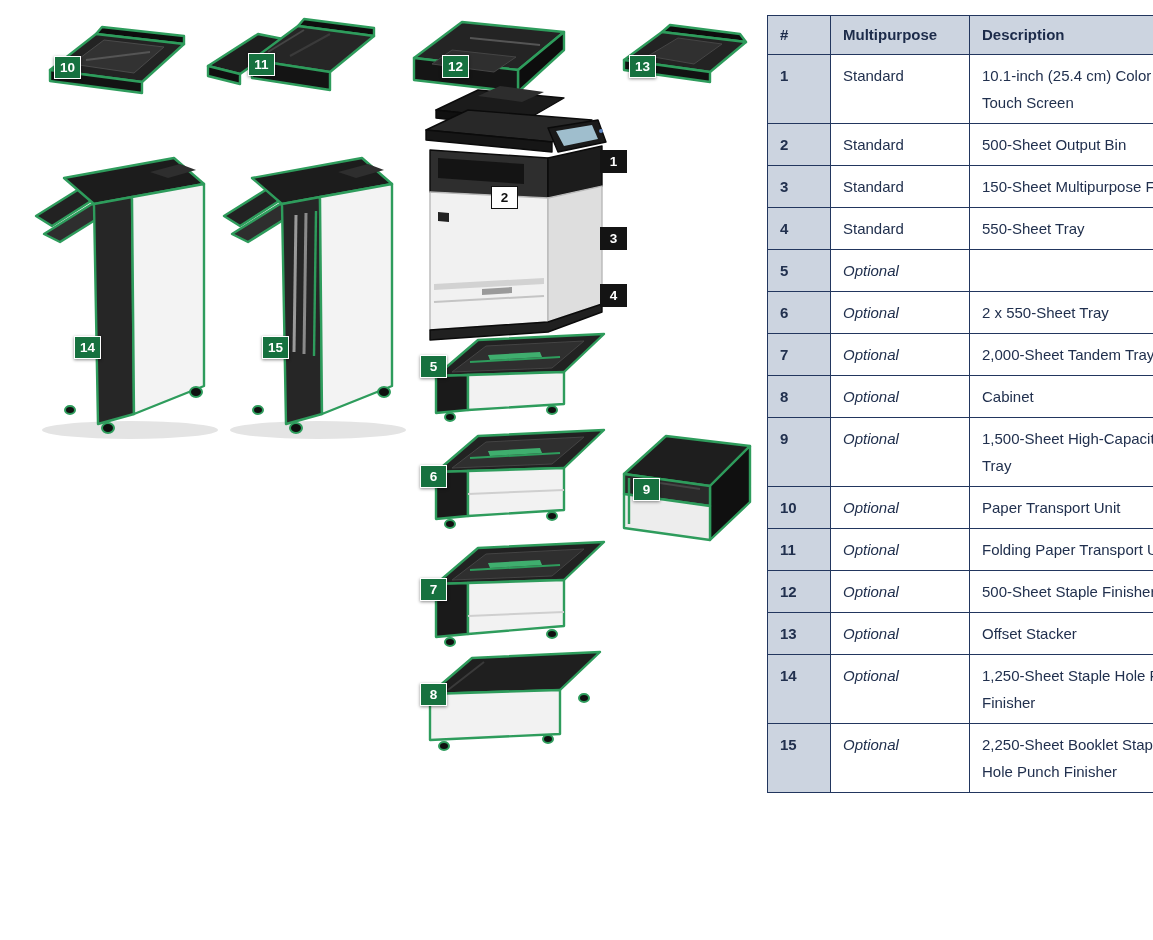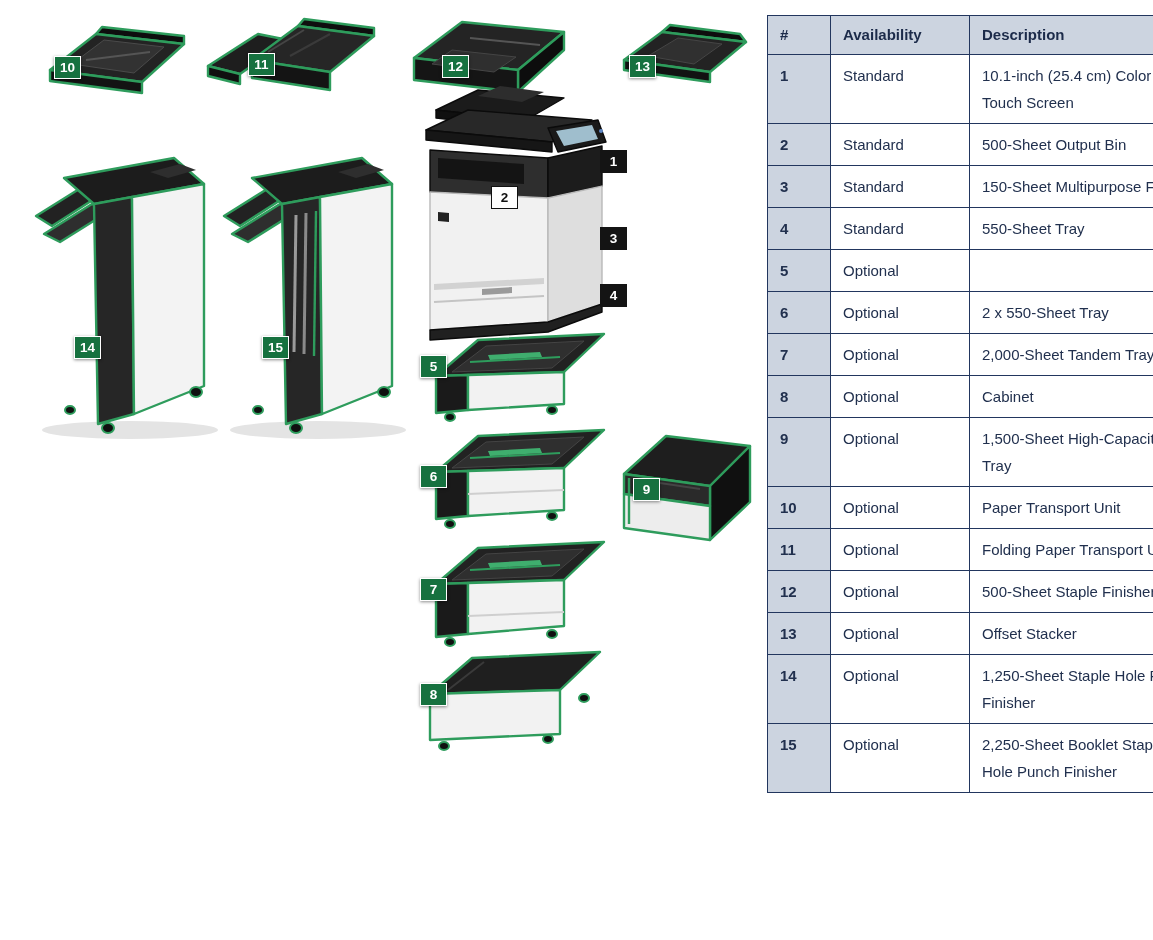--- a/index.html
+++ b/index.html
@@ -20,21 +20,21 @@
   .table-wrap{position:absolute;left:767px;top:15px;}
   table.spec{border-collapse:collapse;table-layout:fixed;width:364px;font-size:15px;}
   table.spec th,table.spec td{border:1px solid #22365e;vertical-align:top;text-align:left;}
   table.spec th{background:#ccd4e0;font-weight:bold;padding:6px 12px;line-height:26px;color:#1c2b4a;}
   table.spec td{padding:7px 12px;line-height:27px;}
   td.c-num{background:#ccd4e0;font-weight:bold;width:38px;}
   th.h-num{width:38px;}
   th.h-avail,td.c-avail{width:114px;}
   th.h-desc,td.c-desc{width:212px;}
   td.c-desc{padding-right:28px;}
-  td.c-avail.opt{}
+  td.c-avail.opt{font-style:italic;}
 </style>
 </head>
 <body>
 
 <div class="page">
 
   <div class="diagram">
 
     <svg class="illus" width="760" height="940" viewBox="0 0 760 940">
 
@@ -200,21 +200,21 @@
     <div class="badge b-green" style="left:629px;top:55px">13</div>
     <div class="badge b-green" style="left:74px;top:336px">14</div>
     <div class="badge b-green" style="left:262px;top:336px">15</div>
   </div>
 
   <div class="table-wrap">
     <table class="spec">
       <thead>
         <tr>
           <th class="h-num">#</th>
-          <th class="h-avail">Availability</th>
+          <th class="h-avail">Multipurpose</th>
           <th class="h-desc">Description</th>
         </tr>
       </thead>
       <tbody>
         <tr>
           <td class="c-num">1</td>
           <td class="c-avail std">Standard</td>
           <td class="c-desc">10.1-inch (25.4 cm) Color Touch Screen</td>
         </tr>
         <tr>

